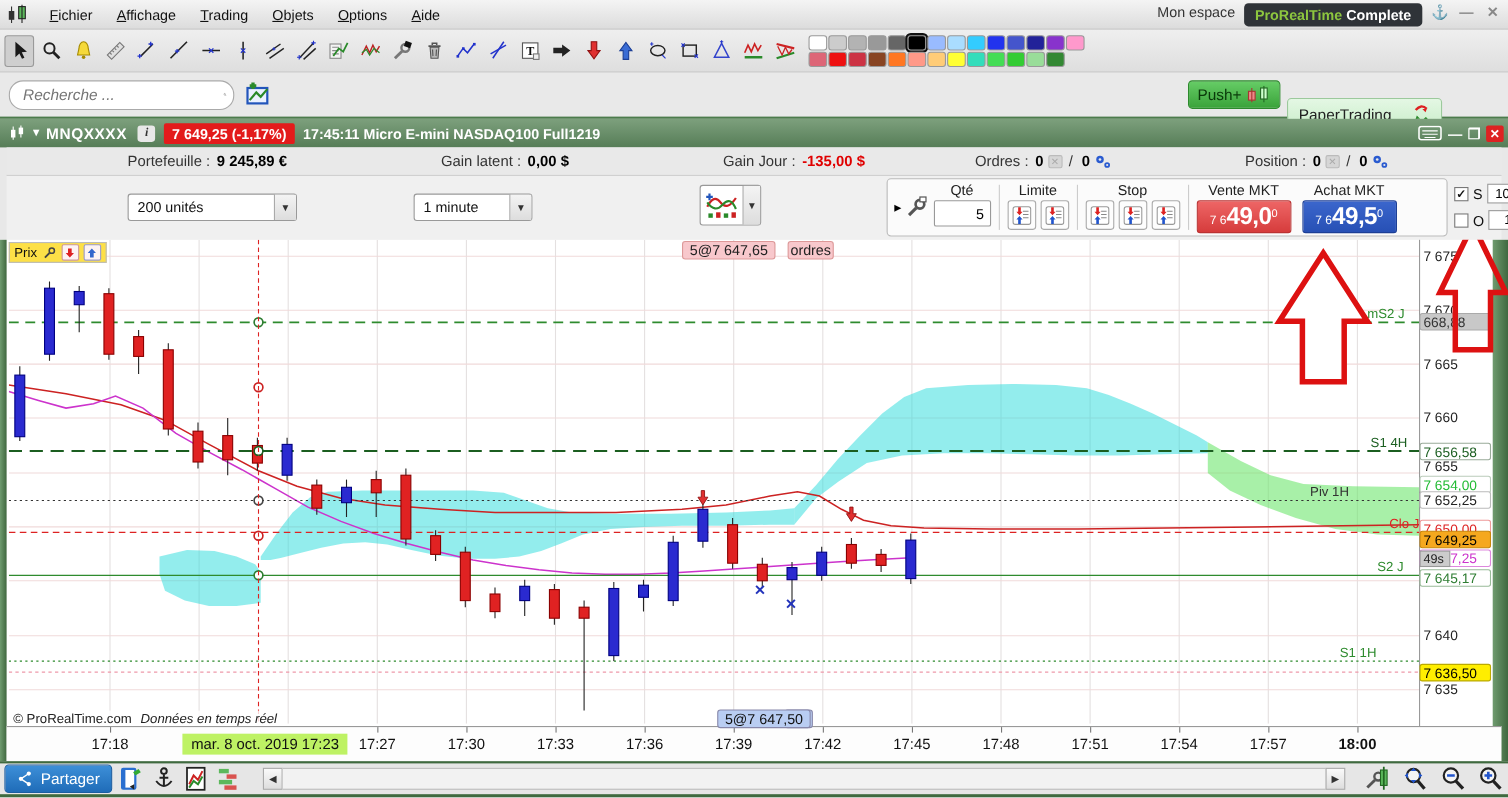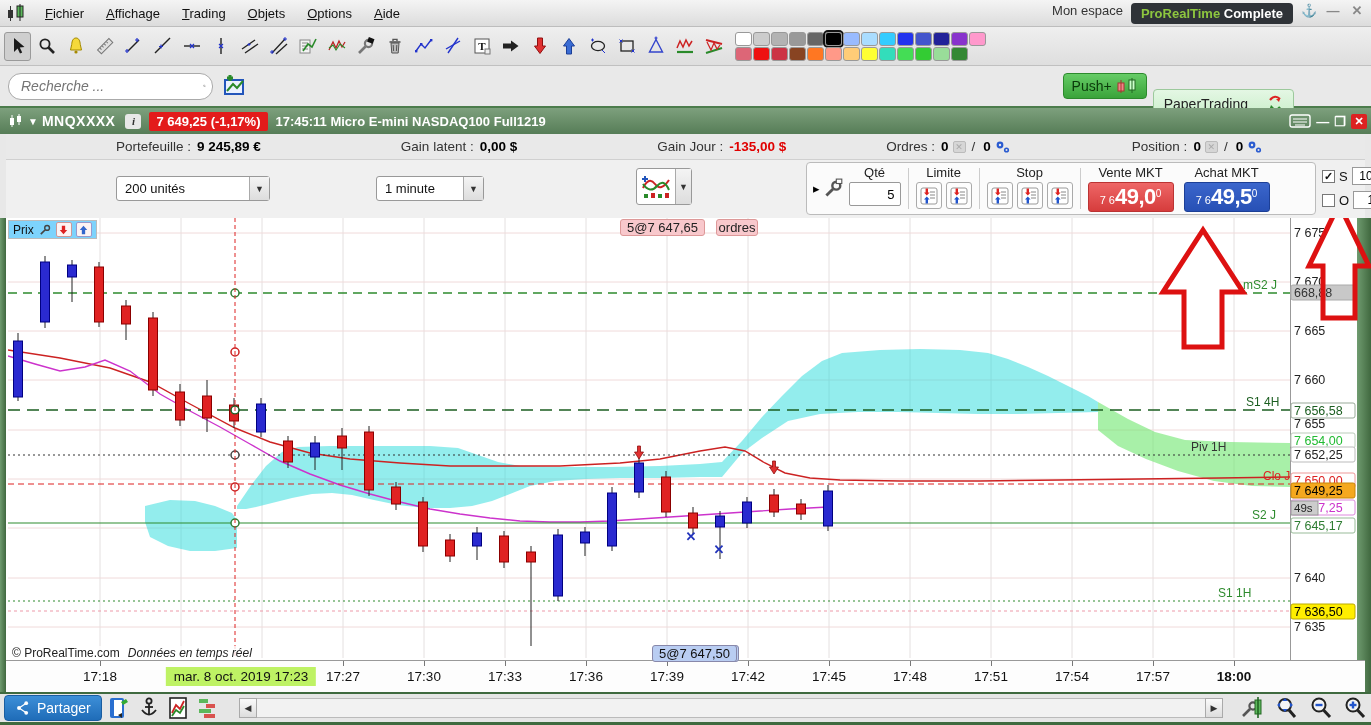--- a/index.html
+++ b/index.html
@@ -25,21 +25,21 @@
   .palette { display:flex; flex-direction:column; gap:1px; margin-left:6px; }
   .pal-row { display:flex; gap:1px; }
   .swatch { width:17px; height:14px; border:1px solid #999; border-radius:3px; }
   .swatch.selc { outline:2px solid #111; }
 
   
   .searchrow { top:66px; left:0; width:1371px; height:42px; background:#e9e9e9; border-bottom:2px solid #4c7c4c; display:flex; align-items:center; }
   .search-box { margin-left:8px; width:205px; height:27px; background:#fff; border:1px solid #aaa; border-radius:13px; display:flex; align-items:center; padding:0 6px 0 12px; }
   .search-box input { border:none; outline:none; flex:1; font-style:italic; color:#999; font-size:14px; font-family:"Liberation Sans",sans-serif; background:transparent; }
   .add-view { margin-left:8px; }
-  .quick-right { margin-left:auto; display:flex; gap:6px; padding-right:77px; align-items:center; }
+  .quick-right { margin-left:auto; display:flex; gap:6px; padding-right:60px; align-items:center; }
   .push-btn { background:linear-gradient(#66cc66,#3aa33a); border:1px solid #2d8a2d; color:#063; border-radius:4px; padding:4px 8px; font-size:14px; color:#0a3a0a; display:flex; gap:4px; align-items:center; }
   .paper-btn { background:linear-gradient(#e4f7e4,#c8eec8); border:1px solid #9cc99c; border-radius:4px; padding:4px 10px; font-size:14px; color:#222; display:flex; gap:19px; align-items:center;margin-top:36px; }
 
   
   .titlebar { top:108px; left:0; width:1371px; height:26px; background:linear-gradient(#7da07d,#567d57); display:flex; align-items:center; color:#fff; font-weight:bold; }
   .titlebar .caret { color:#fff; font-size:10px; margin:0 4px; }
   .symbol { font-size:14px; letter-spacing:.5px; }
   .info-chip { background:#e8e8e8; color:#333; border-radius:3px; width:16px; height:15px; font-size:11px; display:inline-flex; align-items:center; justify-content:center; margin:0 8px 0 10px; font-family:"Liberation Serif",serif; font-style:italic; }
   .price-chip { background:#e31b1b; color:#fff; padding:2px 7px; border-radius:2px; font-size:13px; }
   .session { margin-left:8px; font-size:13px; }
@@ -76,21 +76,21 @@
   .so-block { position:absolute; left:1316px; top:4px; font-size:13px; color:#111; }
   .so-row { display:flex; align-items:center; gap:4px; height:24px; }
   .cb { width:13px; height:13px; border:1px solid #777; background:#fff; display:inline-flex; align-items:center; justify-content:center; font-size:11px; font-weight:bold; }
   .so-input { width:24px; height:18px; border:1px solid #999; text-align:right; font-size:12px; padding-right:2px; font-family:"Liberation Sans",sans-serif; }
 
   
   .chartarea { top:218px; left:0; width:1371px; height:442px; background:#fff; }
   .side-strip { position:absolute; top:0; height:474px; background:linear-gradient(90deg,#6f9b6f,#40683f); }
   .axis-sep { position:absolute; left:1290px; top:0; width:1px; height:442px; background:#999; }
   #chart-svg { position:absolute; left:0; top:0; pointer-events:none; }
-  .prix-box { position:absolute; left:8px; top:2px; height:19px; background:#7dd3fc; border:1px solid #bbb; display:flex; align-items:center; gap:4px; padding:0 4px; font-size:12px; color:#111; z-index:5; }
+  .prix-box { position:absolute; left:8px; top:2px; height:19px; background:#fde047; border:1px solid #bbb; display:flex; align-items:center; gap:4px; padding:0 4px; font-size:12px; color:#111; z-index:5; }
   .mini-chip { width:16px; height:15px; border:1px solid #c99; background:#fdf3f3; border-radius:2px; display:flex; align-items:center; justify-content:center; font-size:9px; }
   .order-badge { position:absolute; height:17px; border-radius:3px; display:flex; align-items:center; padding:0 6px; font-size:13px; z-index:6; border:1px solid #d99; }
   .ob-pink { background:#f8c8cc; color:#222; }
   .ob-blue { background:#b9cdf2; border-color:#88a; color:#111; }
   .copyright { position:absolute; left:12px; top:428px; font-size:12px; color:#222; z-index:6; background:rgba(255,255,255,.8); }
   .copyright i { margin-left:8px; }
 
   
   .timeaxis { top:660px; left:6px; width:1359px; height:32px; background:#fdfdfd; border-top:1px solid #999; }
   .t-label { position:absolute; top:8px; transform:translateX(-50%); font-size:13.5px; color:#111; }

